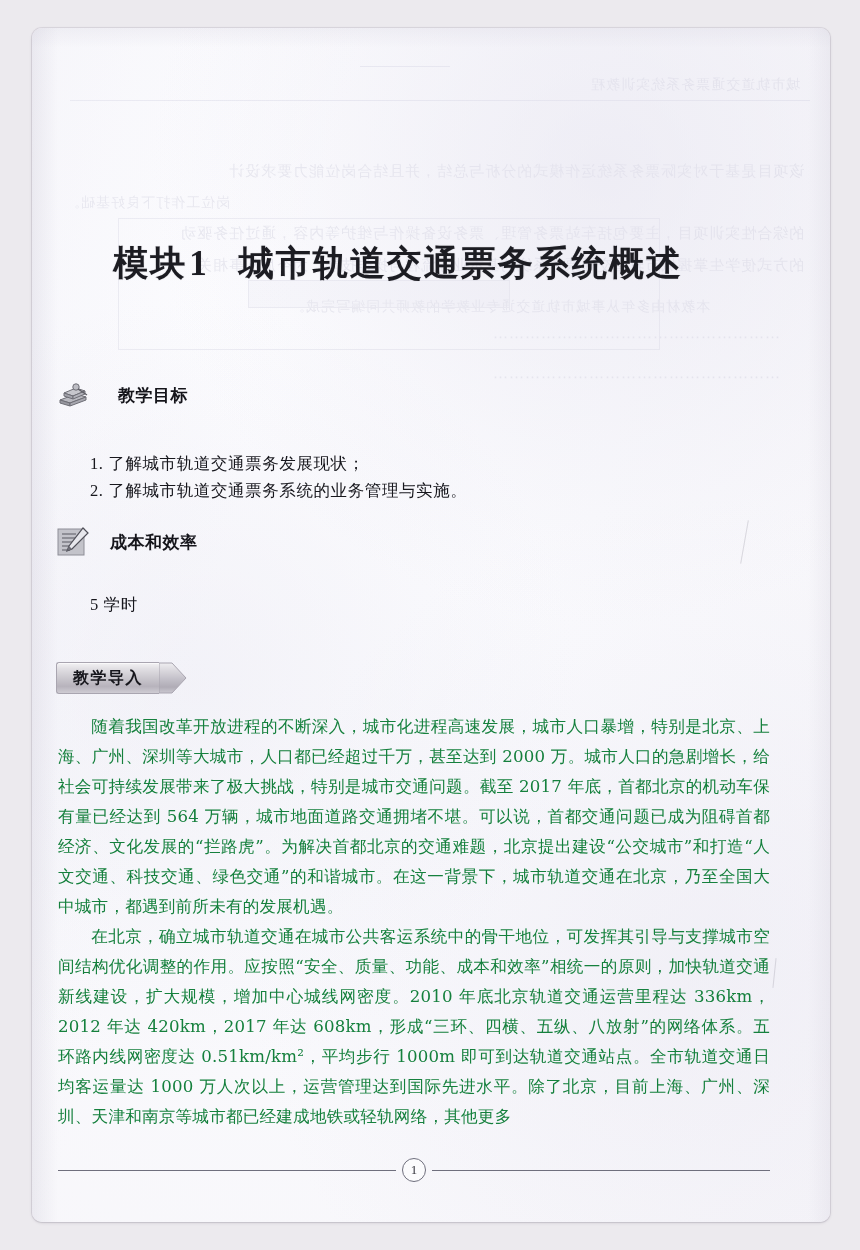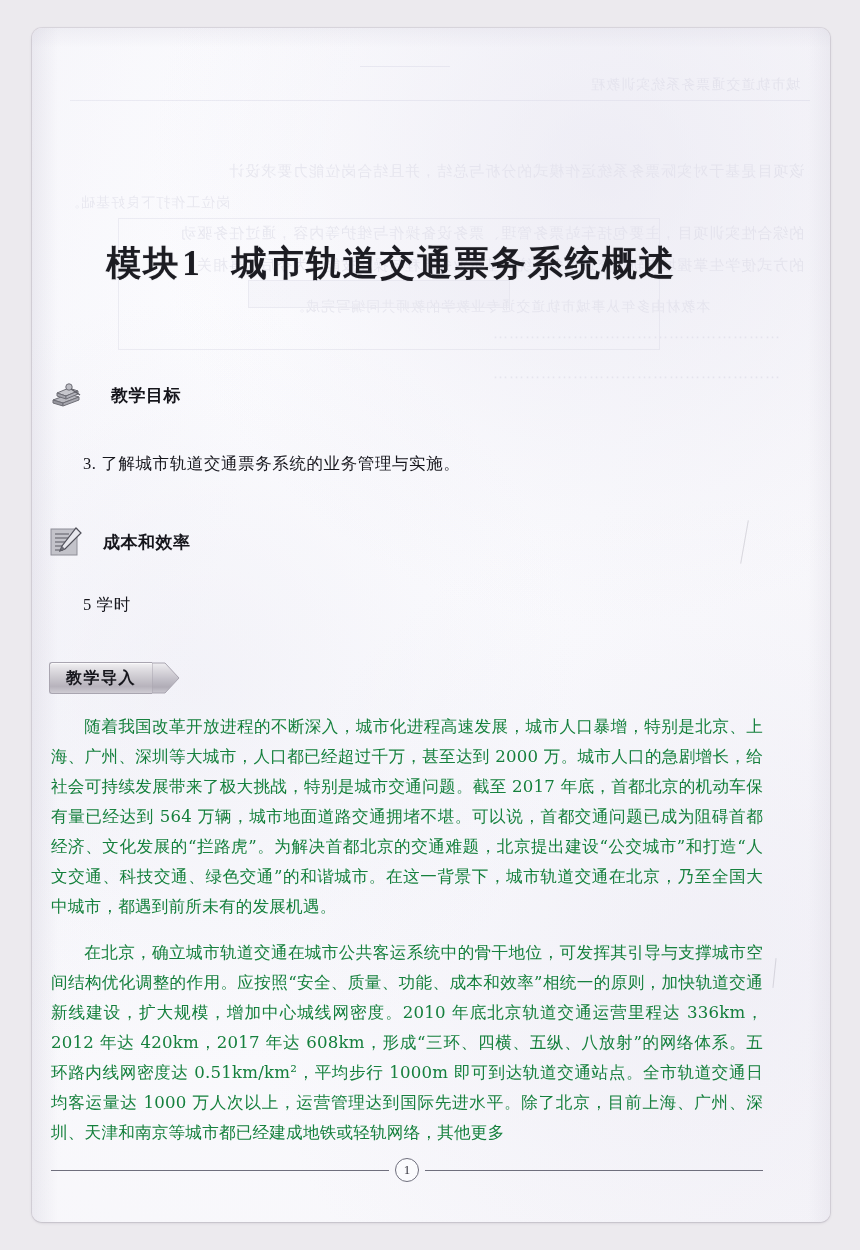--- a/index.html
+++ b/index.html
@@ -75,21 +75,21 @@
     background: #5a5a8a;
   }
   .bleed-box {
     position: absolute;
     border: 1px solid #6a6a95;
   }
 
   
   .content {
     position: absolute;
-    left: 21px;
+    left: 28px;
     top: 0;
     width: 740px;
     height: 100%;
   }
 
   
   .module-title {
     position: absolute;
     top: 240px;
     left: 0;
@@ -200,21 +200,21 @@
   }
   .para {
     font-size: 16.6px;
     line-height: 30px;
     color: #15803d;
     text-align: justify;
     letter-spacing: 0.2px;
     font-family: "DejaVu Serif", "Liberation Serif", serif;
     margin: 0;
   }
-  .para + .para { margin-top: 16px; }
+  .para + .para { margin-top: 0px; }
   .para .indent { display: inline-block; width: 33px; }
 
   
   .page-footer {
     position: absolute;
     left: 30px;
     top: 1158px;
     width: 712px;
     display: flex;
     align-items: center;
@@ -293,21 +293,22 @@
           <path d="M17 16 L17 19 L29 14 L29 11 Z" fill="#b2b2ba"></path>
           <circle cx="20" cy="7" r="3.2" fill="#bdbdc4"></circle>
           <path d="M22 9 L31 15" stroke="#5e5e66" stroke-width="1.4"></path>
         </g>
       </svg>
     </span>
     <span class="sec-label">教学目标</span>
   </div>
 
   <div class="goal-list">
-    <div class="goal-item">3. 了解城市轨道交通票务系统的业务管理与实施。</div>
+    <div class="goal-item">1. 了解城市轨道交通票务发展现状；</div>
+    <div class="goal-item">2. 了解城市轨道交通票务系统的业务管理与实施。</div>
   </div>
 
   <div class="section-head sec-hours">
     <span class="icon-badge">
       <svg width="34" height="30" viewBox="0 0 34 30">
         <rect x="2" y="2" width="26" height="26" fill="#c3c3ca" stroke="#8e8e97" stroke-width="1"></rect>
         <path d="M6 7 L20 7 M6 11 L20 11 M6 15 L18 15 M6 19 L16 19 M6 23 L14 23" stroke="#5a5a63" stroke-width="1.2"></path>
         <path d="M27 1 L32 6 L16 22 L11 24 L13 19 Z" fill="#e7e7ec" stroke="#4f4f58" stroke-width="1.2"></path>
         <path d="M11 24 L13 19 L16 22 Z" fill="#6d6d76"></path>
       </svg>

